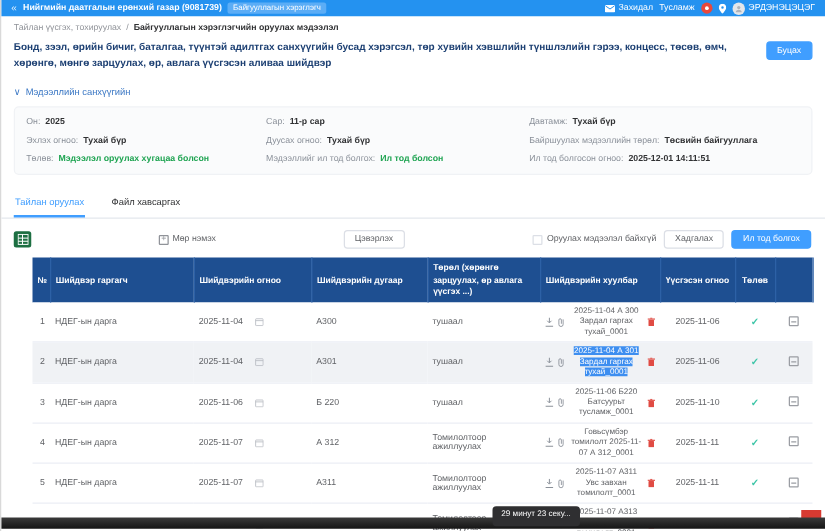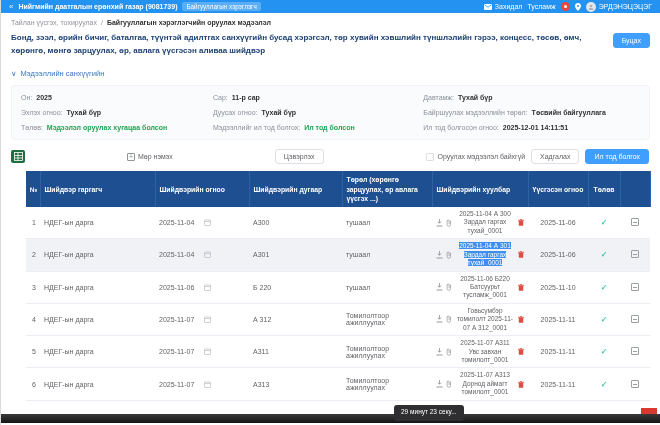--- a/index.html
+++ b/index.html
@@ -156,20 +156,24 @@
     <div class="field">
       <span class="lbl">Мэдээллийг ил тод болгох:</span>
       <span class="val green">Ил тод болсон</span>
     </div>
     <div class="field">
       <span class="lbl">Ил тод болгосон огноо:</span>
       <span class="val">2025-12-01 14:11:51</span>
     </div>
   </div>
 
+  <div class="tabs">
+    <div class="tab active">Тайлан оруулах</div>
+    <div class="tab">Файл хавсаргах</div>
+  </div>
 
   <div class="toolbar">
     <span class="excel-btn">
       <svg width="9" height="9" viewBox="0 0 9 9">
           <rect x="0.5" y="0.5" width="8" height="8" fill="none" stroke="#fff" stroke-width="0.8"></rect>
           <line x1="0.5" y1="3.5" x2="8.5" y2="3.5" stroke="#fff" stroke-width="0.8"></line>
           <line x1="0.5" y1="6" x2="8.5" y2="6" stroke="#fff" stroke-width="0.8"></line>
           <line x1="4" y1="0.5" x2="4" y2="8.5" stroke="#fff" stroke-width="0.8"></line>
         </svg>
     </span>

